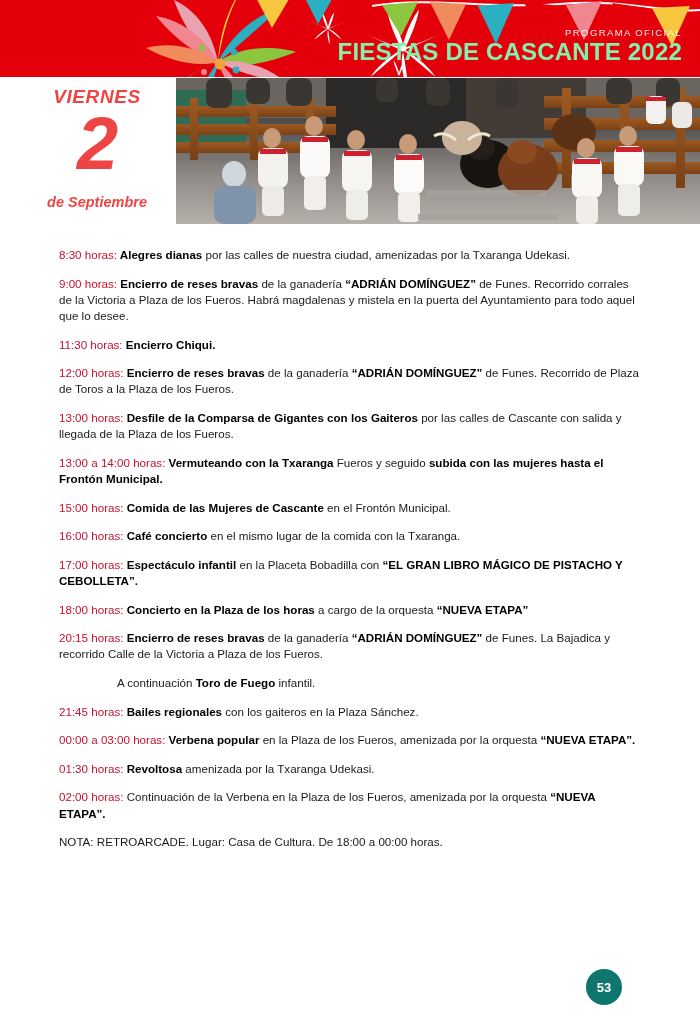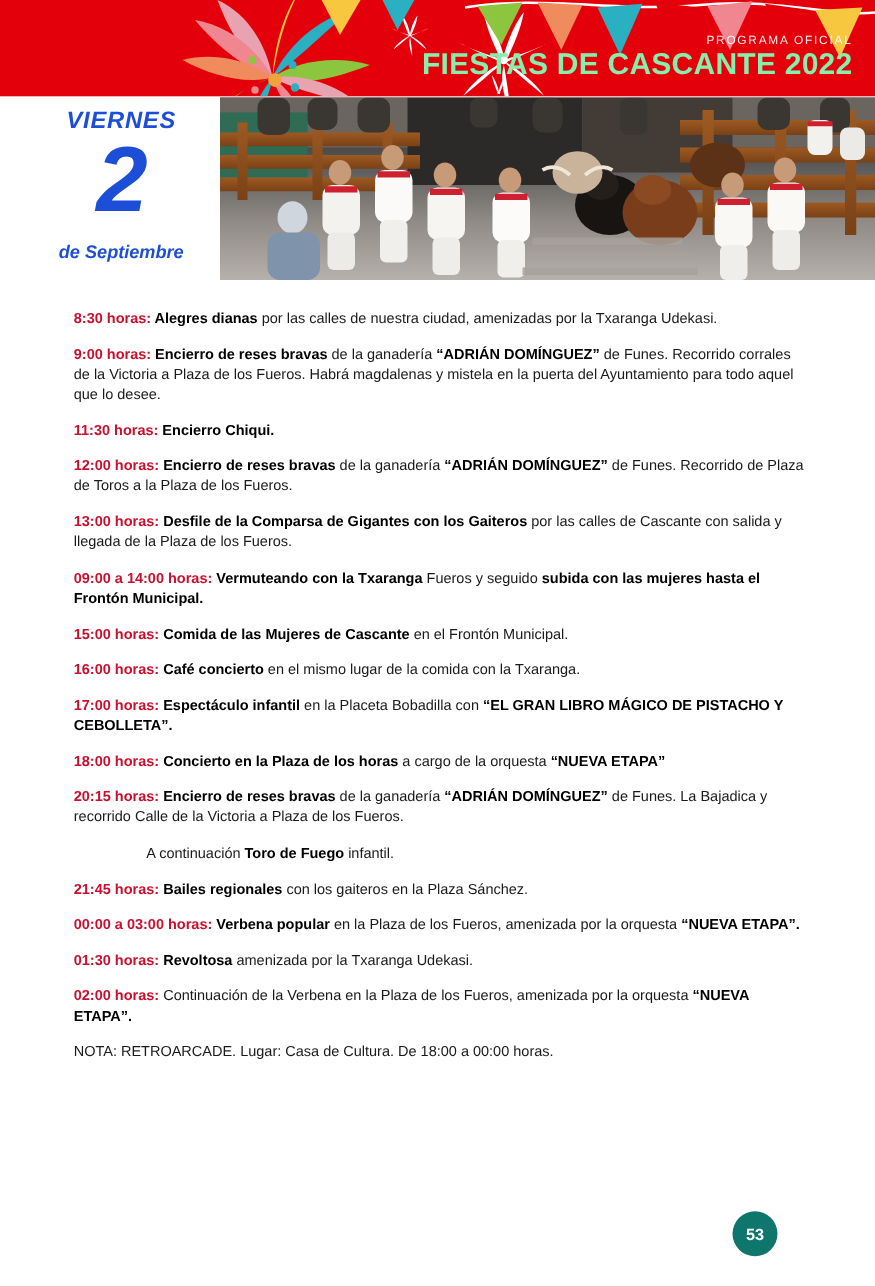--- a/index.html
+++ b/index.html
@@ -30,21 +30,21 @@
   }
   .fiestas-title {
     color: #86efac; font-size: 24px; font-weight: 700;
     letter-spacing: .2px; line-height: 27px;
     font-family: "Liberation Sans", sans-serif;
   }
 
   
   .date-block {
     position: absolute; left: 22px; top: 86px;
-    width: 150px; text-align: center; color: #1d4ed8;
+    width: 150px; text-align: center; color: #ef4444;
   }
   .date-weekday {
     font-size: 19px; font-weight: 700; font-style: italic;
     letter-spacing: .6px; line-height: 22px;
   }
   .date-number {
     font-size: 74px; font-weight: 700; font-style: italic;
     line-height: 72px; letter-spacing: -1px;
   }
   .date-month {
@@ -65,21 +65,21 @@
     position: absolute; left: 59px; top: 247px;
     width: 584px;
   }
   .entry {
     font-size: 11.6px; line-height: 16.2px;
     color: #1a1a1a; text-align: left;
     margin-bottom: 12.4px;
   }
   .entry.indented { padding-left: 58px; }
   .entry.note { margin-top: 3px; }
-  .t { color: #c8102e; font-weight: 700; text-align: right; }
+  .t { color: #c8102e; font-weight: 400; text-align: right; }
   .b { font-weight: 700; color: #000; }
 
   
   .page-num {
     position: absolute; right: 22px; bottom: 24px;
     width: 36px; height: 36px; border-radius: 50%;
     background: #0f766e; color: #fff;
     font-size: 13px; font-weight: 700;
     display: flex; align-items: center; justify-content: center;
   }
@@ -293,21 +293,21 @@
       </g>
     </svg>
   </div>
 
   <div class="program">
       <div class="entry"><span class="t">8:30 horas:</span><span class="b"> Alegres dianas</span><span> por las calles de  nuestra ciudad, amenizadas por la Txaranga Udekasi.</span></div>
       <div class="entry"><span class="t">9:00 horas:</span><span class="b"> Encierro de reses bravas</span><span> de la ganadería </span><span class="b">“ADRIÁN DOMÍNGUEZ”</span><span> de Funes. Recorrido corrales de la Victoria a Plaza de los Fueros. Habrá magdalenas y mistela en la puerta del Ayuntamiento para todo aquel que lo desee.</span></div>
       <div class="entry"><span class="t">11:30 horas:</span><span class="b"> Encierro Chiqui.</span></div>
       <div class="entry"><span class="t">12:00 horas:</span><span class="b"> Encierro de reses bravas</span><span> de la ganadería </span><span class="b">“ADRIÁN DOMÍNGUEZ”</span><span> de Funes. Recorrido de Plaza de Toros a la Plaza de los Fueros.</span></div>
       <div class="entry"><span class="t">13:00 horas:</span><span class="b"> Desfile de la Comparsa de Gigantes con los Gaiteros</span><span> por las calles de Cascante con salida y llegada de la Plaza de los Fueros.</span></div>
-      <div class="entry"><span class="t">09:00 a 14:00 horas:</span><span class="b"> Vermuteando con la Txaranga</span><span> Fueros y seguido </span><span class="b">subida con las mujeres hasta el Frontón Municipal.</span></div>
+      <div class="entry"><span class="t">13:00 a 14:00 horas:</span><span class="b"> Vermuteando con la Txaranga</span><span> Fueros y seguido </span><span class="b">subida con las mujeres hasta el Frontón Municipal.</span></div>
       <div class="entry"><span class="t">15:00 horas:</span><span class="b"> Comida de las Mujeres de Cascante</span><span> en el Frontón Municipal.</span></div>
       <div class="entry"><span class="t">16:00 horas:</span><span class="b"> Café concierto</span><span> en el mismo lugar de la comida con la Txaranga.</span></div>
       <div class="entry"><span class="t">17:00 horas:</span><span class="b"> Espectáculo infantil</span><span> en la Placeta Bobadilla con </span><span class="b">“EL GRAN LIBRO MÁGICO DE PISTACHO Y CEBOLLETA”.</span></div>
       <div class="entry"><span class="t">18:00 horas:</span><span class="b"> Concierto en la Plaza de los horas</span><span> a cargo de la orquesta </span><span class="b">“NUEVA ETAPA”</span></div>
       <div class="entry"><span class="t">20:15 horas:</span><span class="b"> Encierro de reses bravas</span><span> de la ganadería </span><span class="b">“ADRIÁN DOMÍNGUEZ”</span><span> de Funes. La Bajadica y recorrido Calle de la Victoria a Plaza de los Fueros.</span></div>
       <div class="entry indented"><span>A continuación </span><span class="b">Toro de Fuego</span><span> infantil.</span></div>
       <div class="entry"><span class="t">21:45 horas:</span><span class="b"> Bailes regionales</span><span> con los gaiteros en la Plaza Sánchez.</span></div>
       <div class="entry"><span class="t">00:00 a 03:00 horas:</span><span class="b"> Verbena popular</span><span> en la Plaza de los Fueros, amenizada por la orquesta  </span><span class="b">“NUEVA ETAPA”.</span></div>
       <div class="entry"><span class="t">01:30 horas:</span><span class="b"> Revoltosa</span><span> amenizada por la Txaranga Udekasi.</span></div>
       <div class="entry"><span class="t">02:00 horas:</span><span> Continuación de la Verbena en la Plaza de los Fueros, amenizada por la orquesta </span><span class="b">“NUEVA ETAPA”.</span></div>

